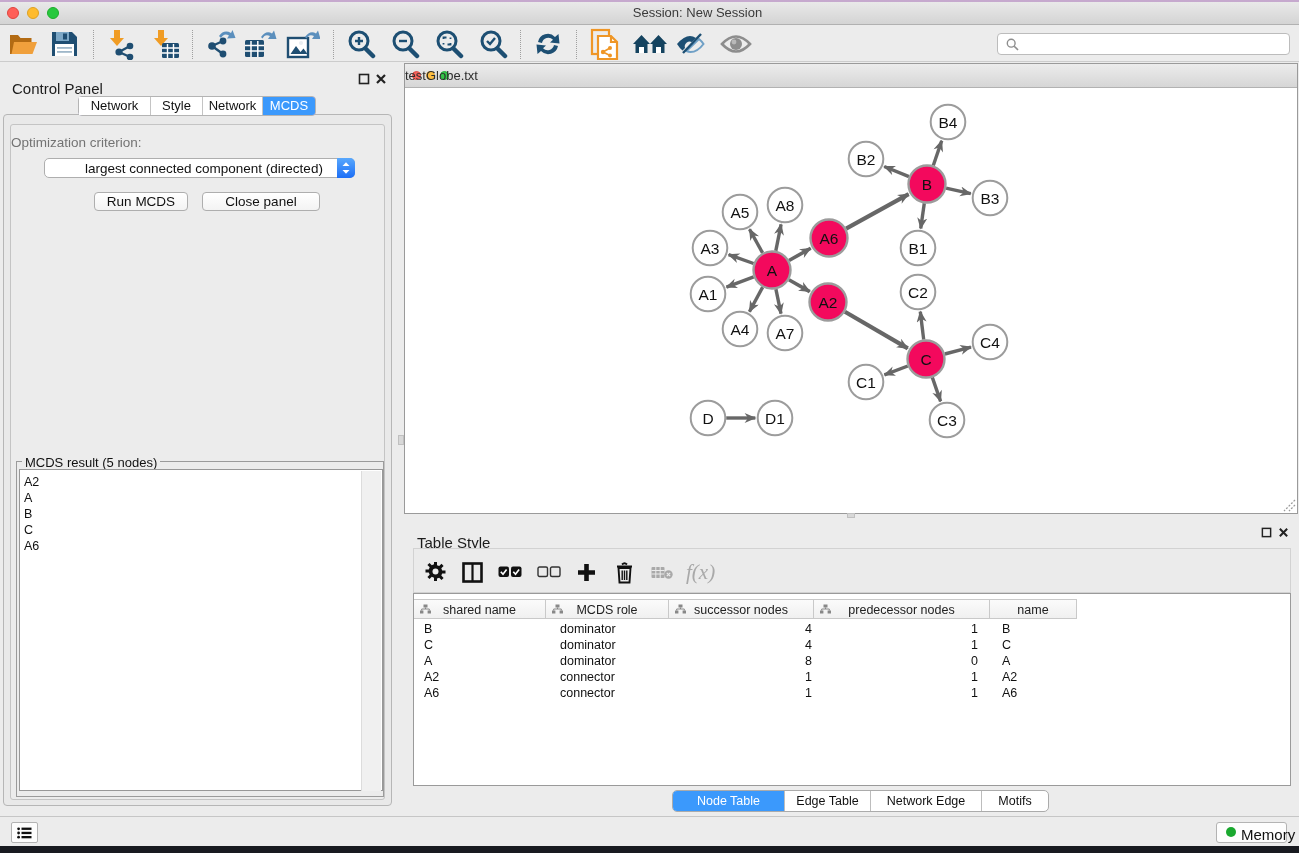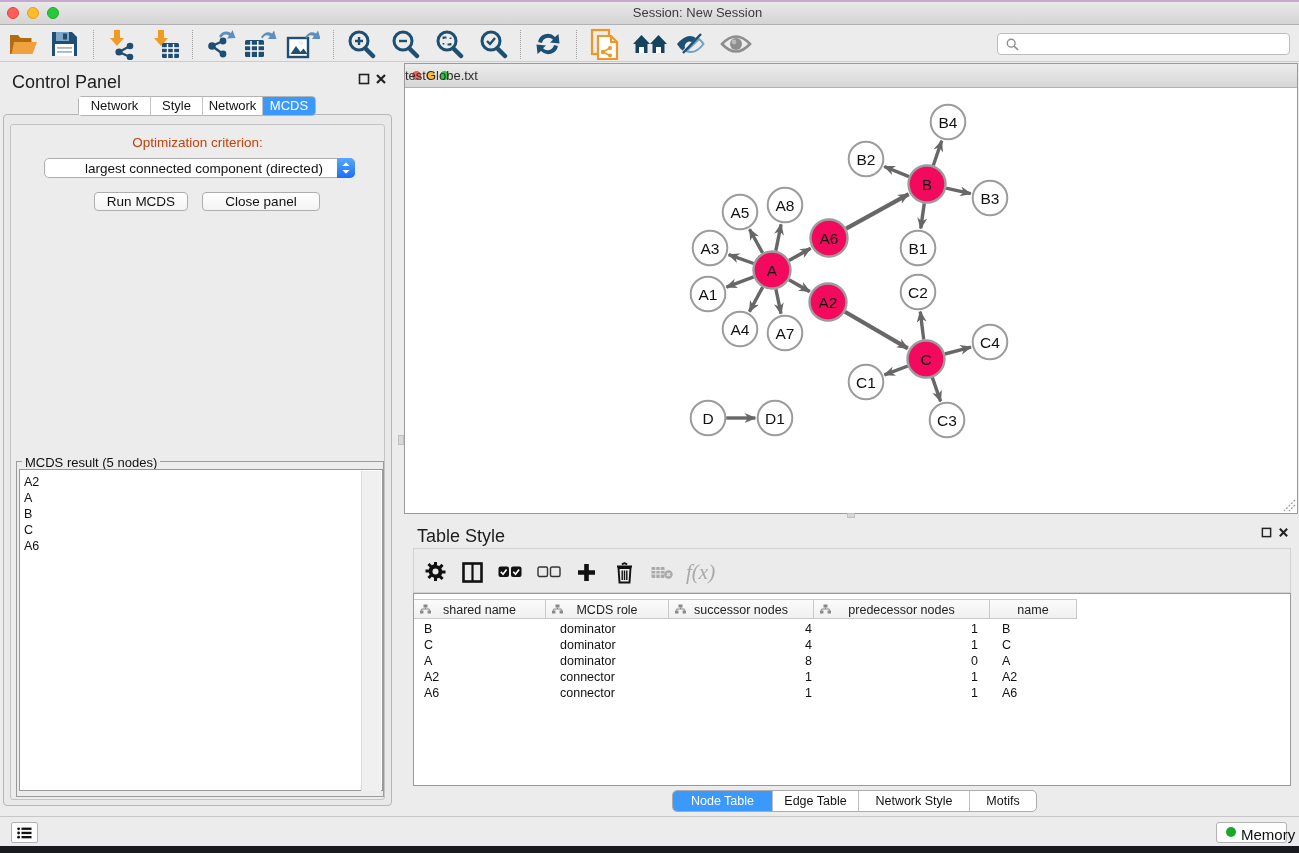--- a/index.html
+++ b/index.html
@@ -7,21 +7,21 @@
   body { font-family:"Liberation Sans", sans-serif; background:#ececec; position:relative; }
   .abs { position:absolute; }
   .titlebar { left:0; top:0; width:1299px; height:25px;
      background:linear-gradient(#ebebeb,#d4d4d4); border-bottom:1px solid #b1b1b1; }
   .toplav { left:0; top:0; width:1299px; height:2px; background:#c6a9ce; }
   .tl { width:12px; height:12px; border-radius:50%; top:7px; }
   .title { width:100%; text-align:center; top:5px; font-size:13px; color:#3a3a3a;margin-left:48px; }
   .toolbar { left:0; top:26px; width:1299px; height:36px; background:#ececec; border-bottom:1px solid #cccccc; }
   .tsep { top:4px; height:29px; width:0; border-left:1px dotted #9f9f9f; }
   .searchbox { left:997px; top:7px; width:293px; height:22px; background:#fff; border:1px solid #bcbcbc; border-radius:4px; }
-  .panelhdr { font-size:18px; color:#1c1c1c; }
+  .panelhdr { font-size:15px; color:#1c1c1c;margin-top:8px; }
   
   .cpouter { left:3px; top:114px; width:389px; height:692px; background:#e9e9e9; border:1px solid #b6b6b6; border-radius:4px; }
   .cpinner { left:10px; top:124px; width:375px; height:676px; background:#ececec; border:1px solid #c4c4c4; border-radius:3px; }
   .tabstrip { left:78px; top:96px; height:20px; border:1px solid #b4b4b4; border-radius:4px; background:#c4b5fd; display:flex; }
   .tab { font-size:13px; color:#111; text-align:center; line-height:18px; border-right:1px solid #c4c4c4; background:#fff; }
   .tab:last-child { border-right:none; border-radius:0 3px 3px 0; }
   .tab.sel { background:#3b99fc; color:#fff; }
   .btn { background:linear-gradient(#ffffff,#f3f3f3); border:1px solid #aeaeae; border-radius:4px;
          font-size:13.5px; color:#111; text-align:center; line-height:17px; }
   .combo { left:44px; top:158px; width:311px; height:20px; background:#fff; border:1px solid #aeaeae; border-radius:5px; }
@@ -198,21 +198,21 @@
 
 <div class="abs cpouter"></div>
 <div class="abs cpinner"></div>
 <div class="abs tabstrip">
   <div class="tab" style="width:72px">Network</div>
   <div class="tab" style="width:52px">Style</div>
   <div class="tab" style="width:60px">Network</div>
   <div class="tab sel" style="width:52px">MCDS</div>
 </div>
 
-<div class="abs" style="left:11px;top:135px;width:373px;text-align:center;font-size:13.5px;color:#c2410c">Optimization criterion:</div>
+<div class="abs" style="left:11px;top:135px;width:373px;text-align:left;font-size:13.5px;color:#737373">Optimization criterion:</div>
 <div class="abs combo">
   <div class="txt">largest connected component (directed)</div>
   <div class="step">
     <svg width="18" height="20" viewBox="0 0 18 20">
       <path d="M5.5 8 L9 4.2 L12.5 8 z" fill="#fff"></path>
       <path d="M5.5 12 L9 15.8 L12.5 12 z" fill="#fff"></path>
     </svg>
   </div>
 </div>
 <div class="abs btn" style="left:94px;top:192px;width:94px;height:19px">Run MCDS</div>
@@ -434,23 +434,23 @@
 <div class="abs td" style="left:800px;top:670px;width:12px;text-align:right">1</div>
 <div class="abs td" style="left:960px;top:670px;width:18px;text-align:right">1</div>
 <div class="abs td" style="left:1002px;top:670px">A2</div>
 <div class="abs td" style="left:424px;top:686px">A6</div>
 <div class="abs td" style="left:560px;top:686px">connector</div>
 <div class="abs td" style="left:800px;top:686px;width:12px;text-align:right">1</div>
 <div class="abs td" style="left:960px;top:686px;width:18px;text-align:right">1</div>
 <div class="abs td" style="left:1002px;top:686px">A6</div>
 
 <div class="abs seg" style="left:672px;top:790px;height:22px">
-  <div class="s sel" style="width:100px">Node Table</div>
+  <div class="s sel" style="width:112px">Node Table</div>
   <div class="s" style="width:86px">Edge Table</div>
-  <div class="s" style="width:111px">Network Style</div>
+  <div class="s" style="width:111px">Network Edge</div>
   <div class="s" style="width:66px">Motifs</div>
 </div>
 
 <div class="abs statusbar"></div>
 <div class="abs" style="left:11px;top:822px;width:27px;height:21px;background:#fdfdfd;border:1px solid #b3b3b3;border-radius:2px"></div>
 <svg class="abs" style="left:17px;top:827px" width="15" height="12" viewBox="0 0 15 12">
   <g fill="#111">
       <circle cx="1.6" cy="1.8" r="1.4"></circle>
       <circle cx="1.6" cy="6" r="1.4"></circle>
       <circle cx="1.6" cy="10.2" r="1.4"></circle>

